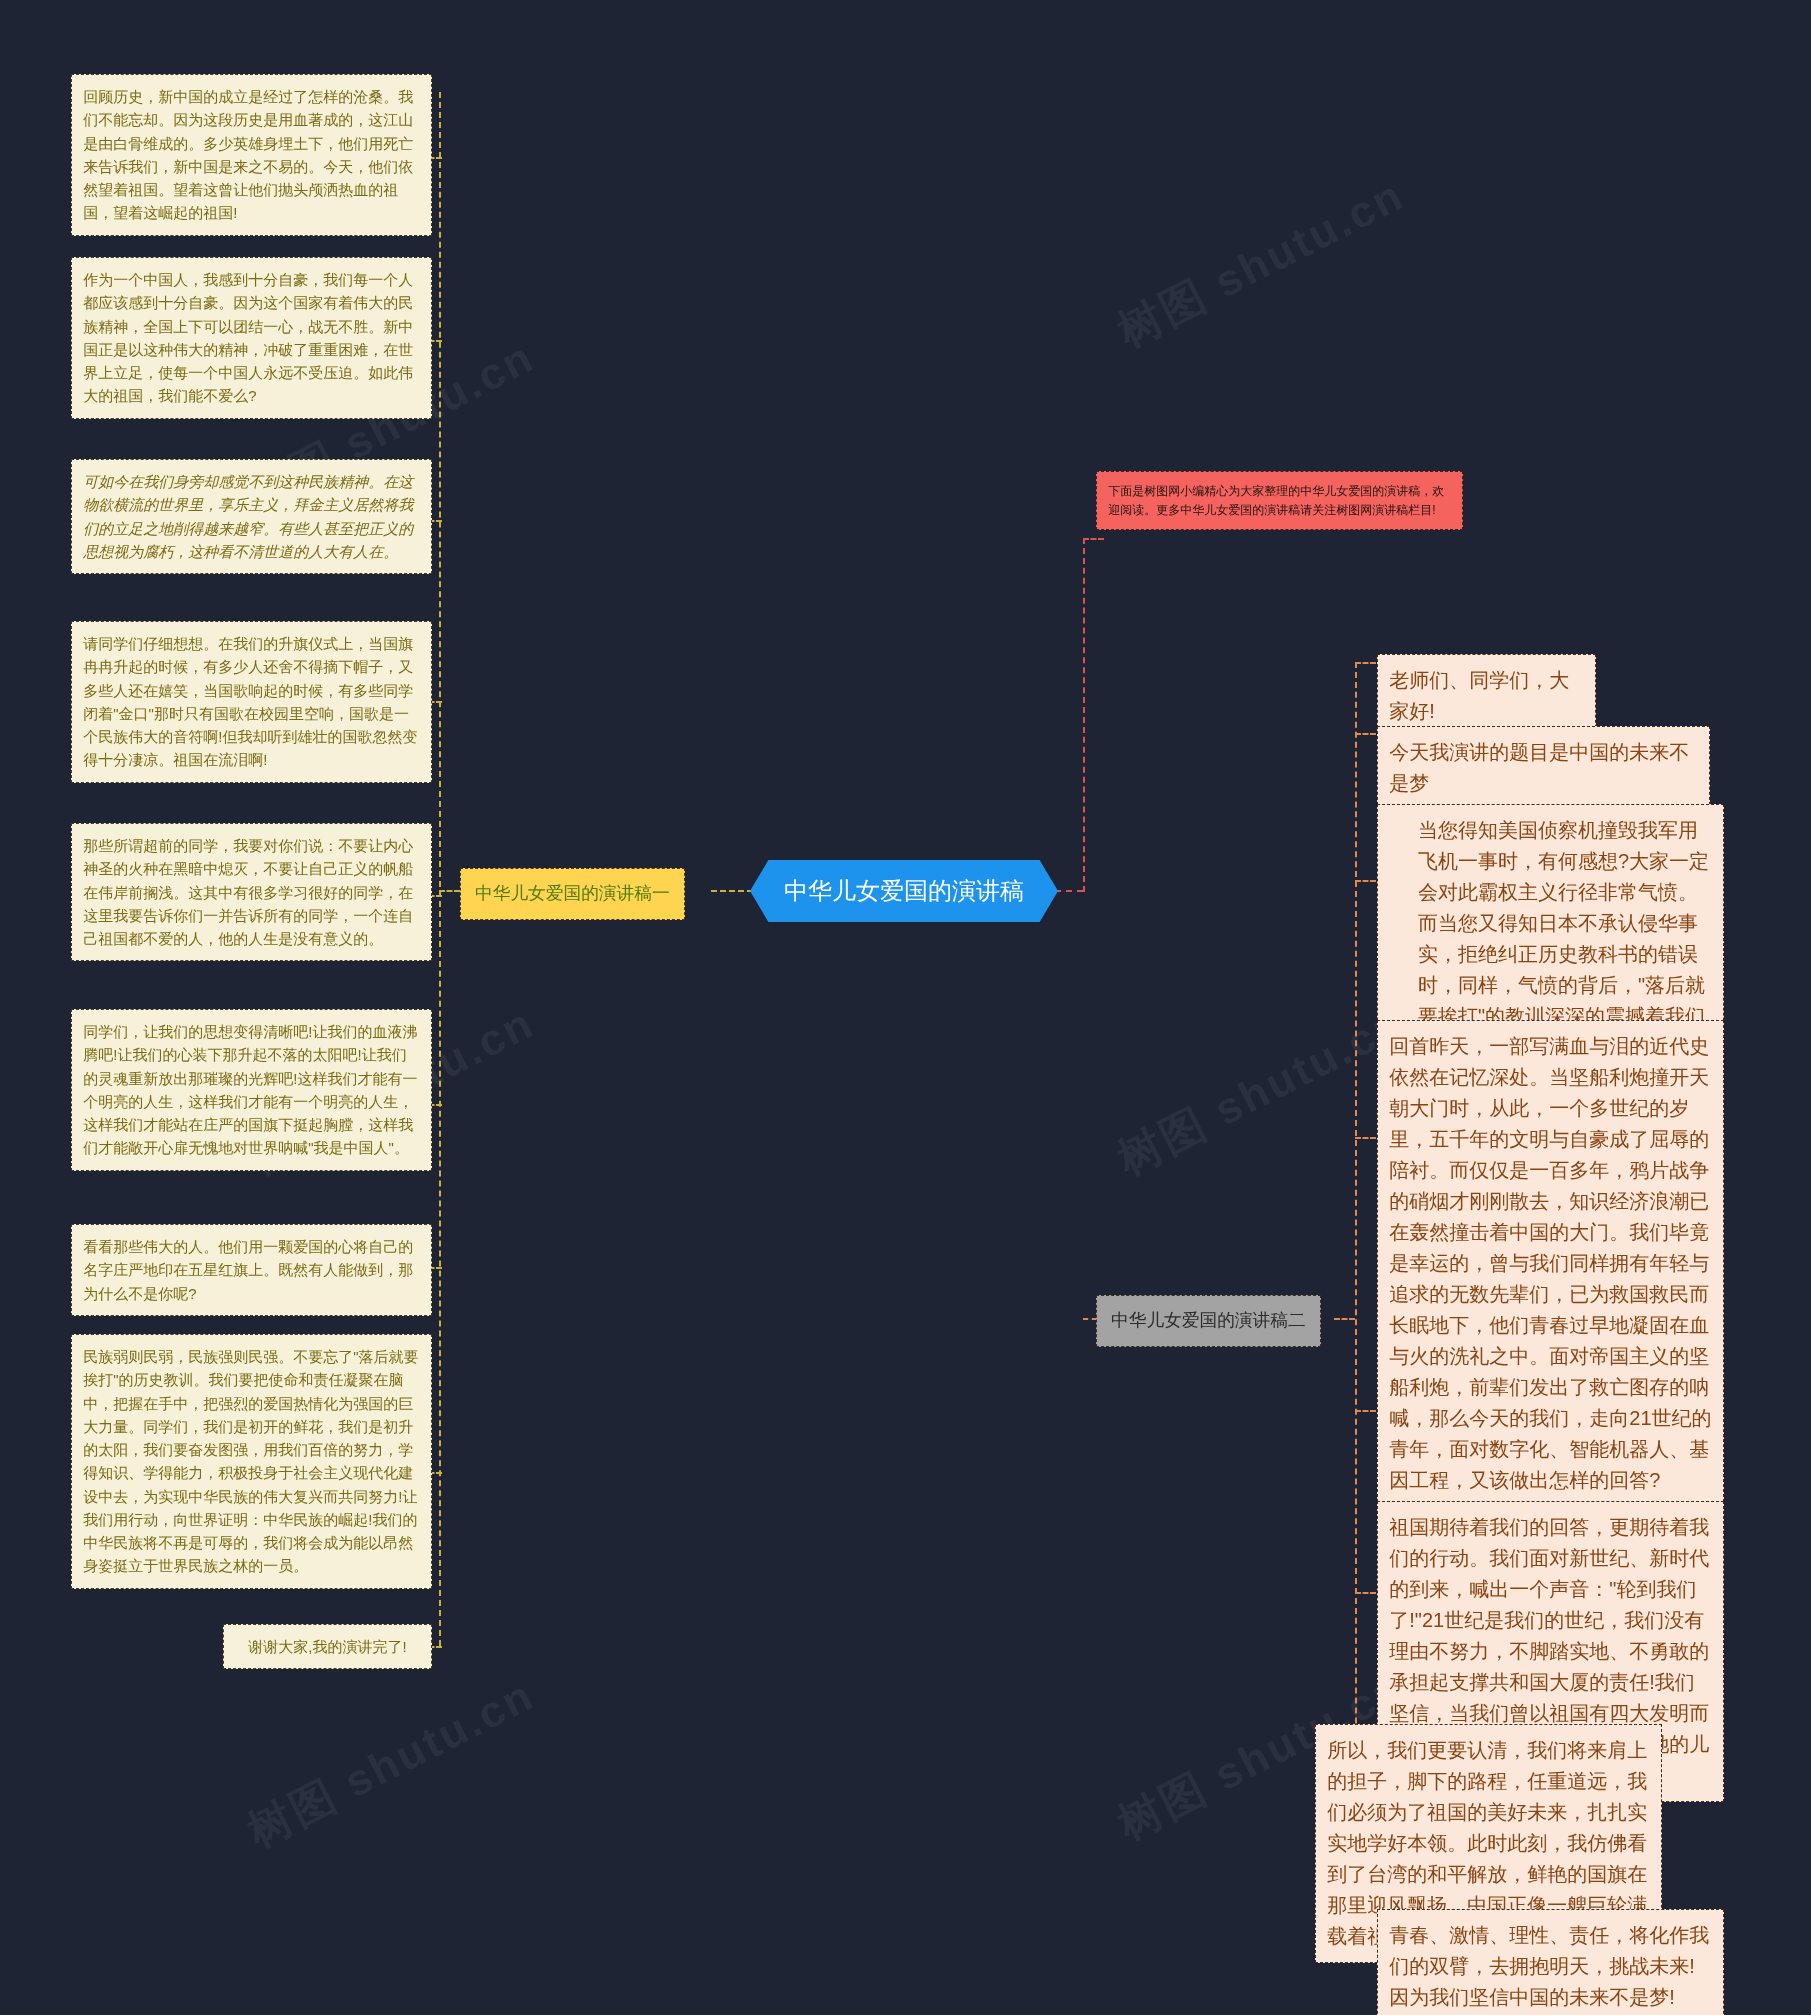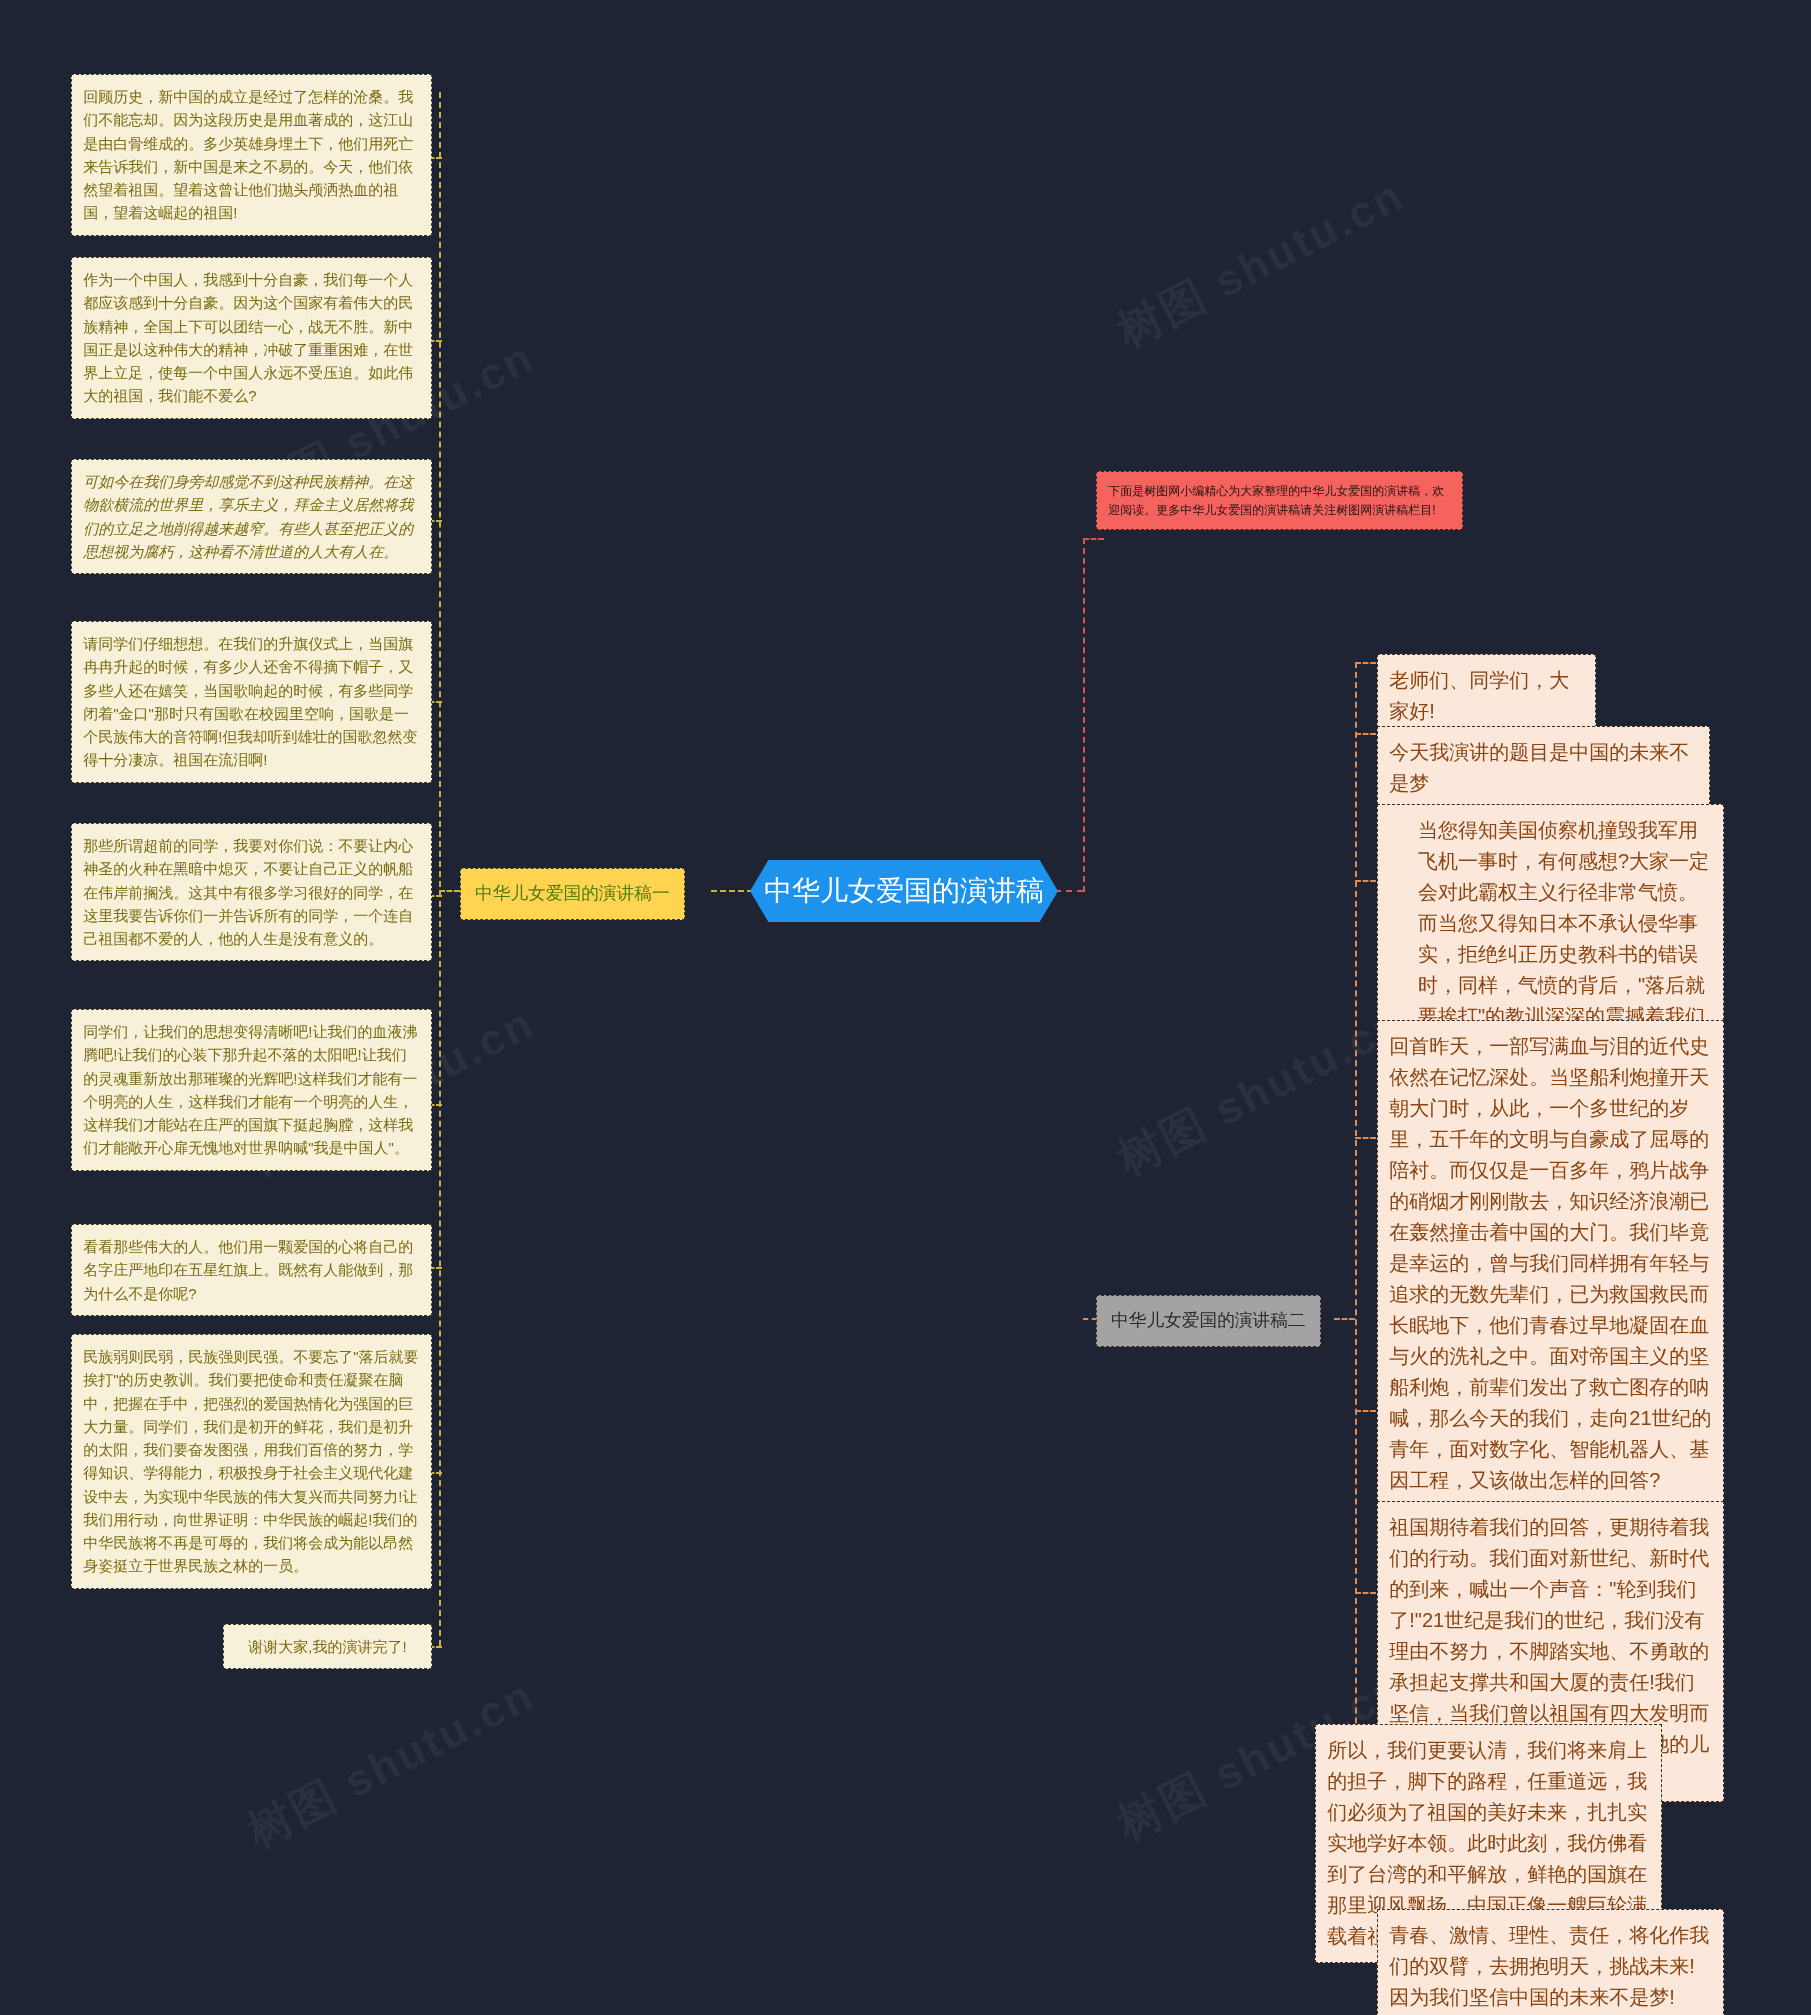--- a/index.html
+++ b/index.html
@@ -86,21 +86,21 @@
     color: #241414;
     font-size: 12px;
     line-height: 1.55;
   }
 
   
   .root-hex {
     position: absolute;
     background: #1e93ee;
     color: #ffffff;
-    font-size: 28px;
+    font-size: 24px;
     display: flex;
     align-items: center;
     justify-content: center;
     white-space: nowrap;
     padding: 16px 30px;
     clip-path: polygon(18.4px 0, calc(100% - 18.4px) 0, 100% 50%, calc(100% - 18.4px) 100%, 18.4px 100%, 0 50%);
   }
 </style>
 </head>
 <body>

